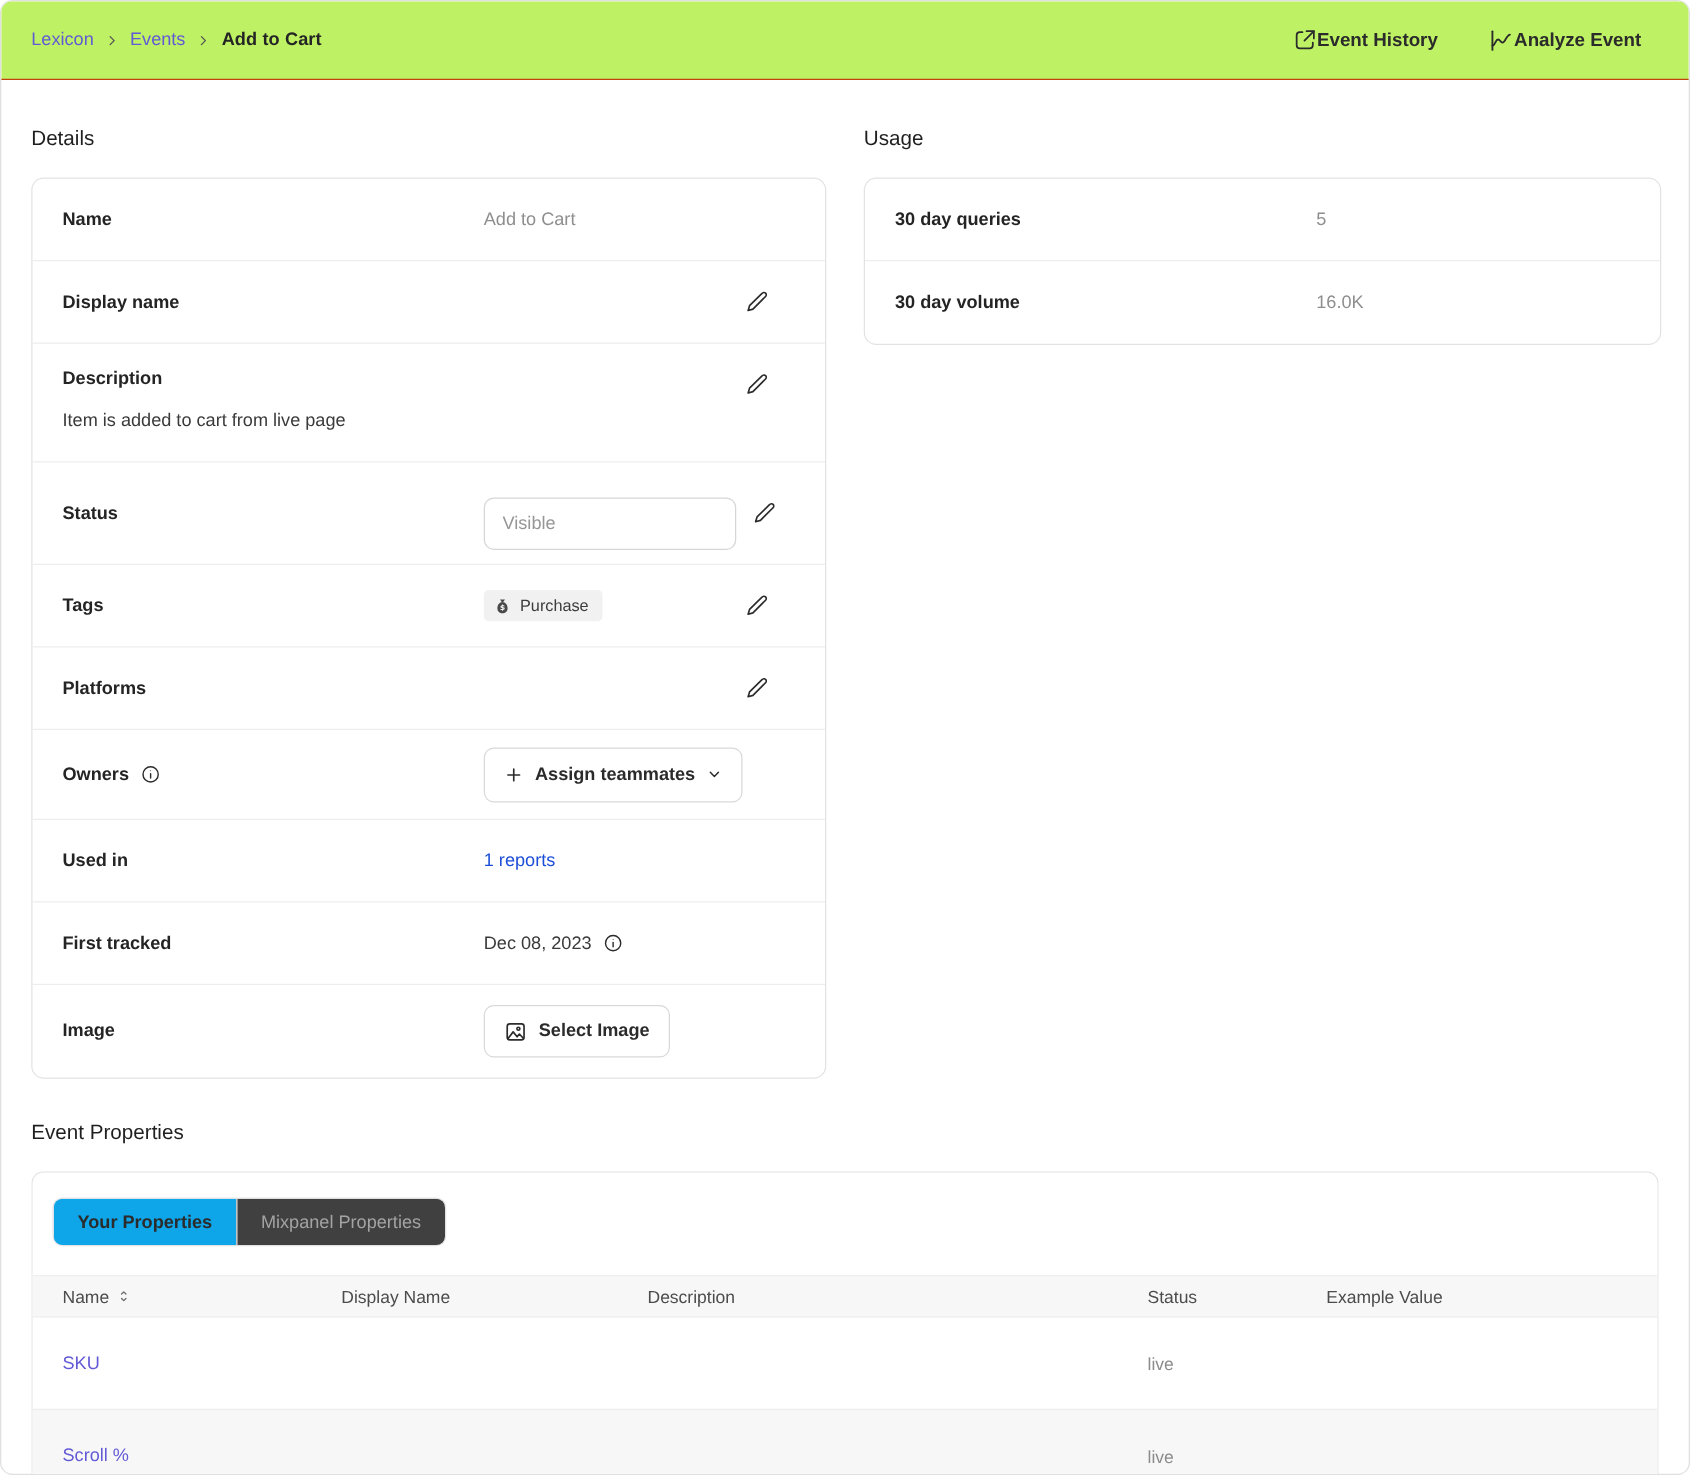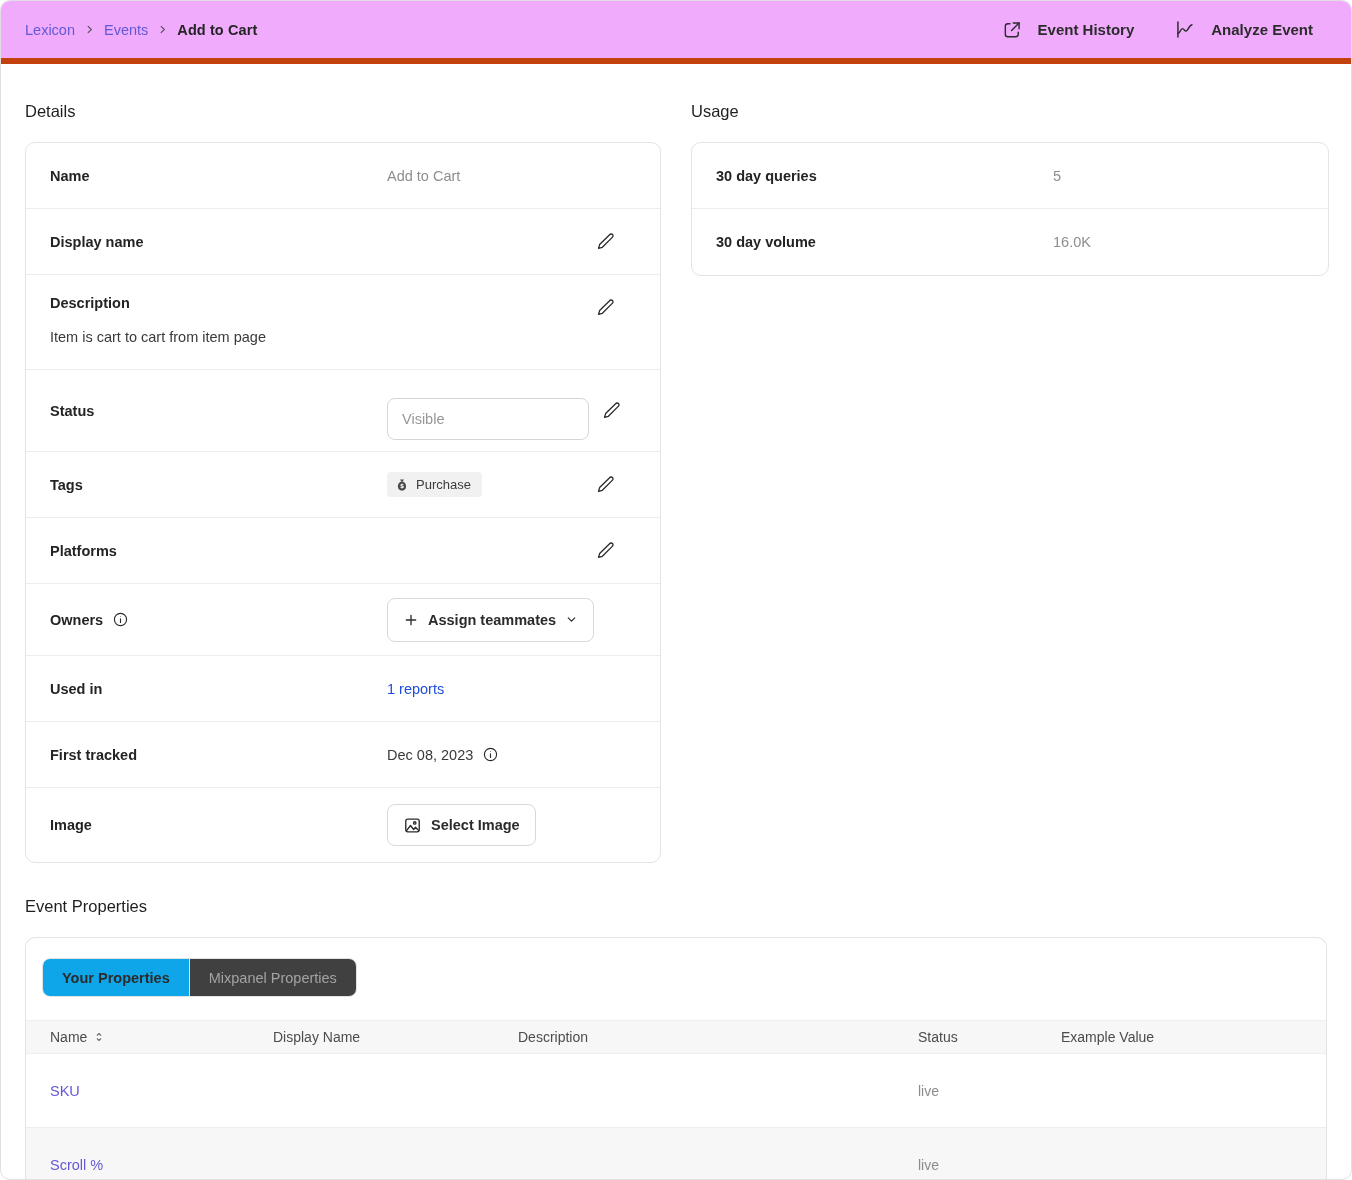--- a/index.html
+++ b/index.html
@@ -15,30 +15,30 @@
     border: 1px solid #e0e0e0;
     border-radius: 10px;
     overflow: hidden;
     position: relative;
   }
   
   .topbar {
     height: 63px;
     display: flex; align-items: center; justify-content: space-between;
     padding: 0 38px 0 24px;
-    border-bottom: 6px solid #c2410c;
-    background: #f0abfc;
+    border-bottom: 1px solid #c2410c;
+    background: #bef264;
   }
   .breadcrumb { display: flex; align-items: center; gap: 9px; font-size: 14.5px; }
   .breadcrumb a { color: #6259d6; text-decoration: none; cursor: pointer; }
   .breadcrumb .crumb-sep { display: flex; align-items: center; color: #555; }
   .breadcrumb .current { color: #242424; font-weight: 700; letter-spacing: .1px; }
   .topbar-actions { display: flex; align-items: center; gap: 40px; }
   .topbar-btn {
-    display: flex; align-items: center; gap: 16px;
+    display: flex; align-items: center; gap: 0;
     background: none; border: none; cursor: pointer;
     font-family: inherit; font-size: 15px; font-weight: 600; color: #2b2b2b;
   }
   
   .content { padding: 0 24px; }
   .columns { display: flex; gap: 30px; align-items: flex-start; }
   .col-left { width: 636px; flex: none; }
   .col-right { width: 638px; flex: none; }
   h2.section-title { font-size: 16.5px; font-weight: 400; color: #1f1f1f;
     margin: 36px 0 20px; line-height: 22px; }
@@ -206,21 +206,21 @@
               <div class="drow-label">Description</div>
               <span class="spacer"></span>
               <button class="pencil-btn">
                 <span class="icon">
                   <svg width="21" height="21" viewBox="0 0 24 24" fill="none" stroke="#2b2b2b" stroke-width="1.5" stroke-linecap="round" stroke-linejoin="round">
                       <path d="M16.7 4.3a2.15 2.15 0 1 1 3 3L8.4 18.6 4 19.9l1.3-4.4L16.7 4.3z"></path>
                     </svg>
                 </span>
               </button>
             </div>
-            <div class="desc-text">Item is cart to cart from item page</div>
+            <div class="desc-text">Item is added to cart from live page</div>
           </div>
 
           <div class="drow row-status">
             <div class="drow-label">Status</div>
             <input class="status-input" type="text" readonly="" value="Visible" style="">
             <button class="pencil-btn">
               <span class="icon">
                 <svg width="21" height="21" viewBox="0 0 24 24" fill="none" stroke="#2b2b2b" stroke-width="1.5" stroke-linecap="round" stroke-linejoin="round">
                     <path d="M16.7 4.3a2.15 2.15 0 1 1 3 3L8.4 18.6 4 19.9l1.3-4.4L16.7 4.3z"></path>
                   </svg>

